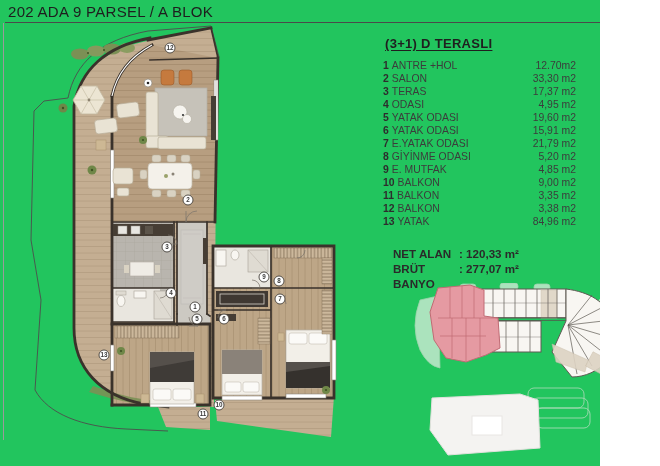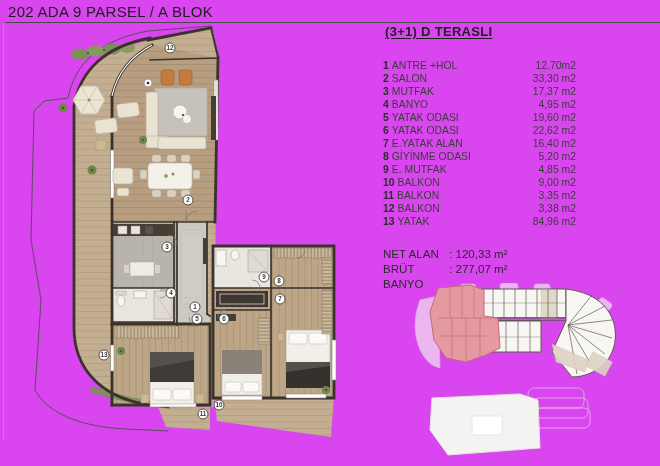--- a/index.html
+++ b/index.html
@@ -1,32 +1,32 @@
 <!DOCTYPE html>
 <html><head>
 <meta charset="utf-8">
 <style>
   html,body{margin:0;padding:0;background:#fff;}
-  .canvas{position:relative;width:660px;height:466px;background:#d946ef;overflow:hidden;
+  .canvas{position:relative;width:600px;height:466px;background:#22c55e;overflow:hidden;
           font-family:"Liberation Sans",sans-serif;color:#2b2b2b;}
   .page-title{position:absolute;left:8px;top:3px;font-size:15px;font-weight:500;
               letter-spacing:.3px;color:#1e1e1e;white-space:nowrap;}
   .title-rule{position:absolute;left:5px;top:22px;width:655px;height:1.4px;background:#4a4a4a;}
   .left-rule{position:absolute;left:3px;top:23px;width:1px;height:417px;background:#9a9a9a;}
 
   .plan-svg{position:absolute;left:5px;top:25px;}
   .keyplan-svg{position:absolute;left:402px;top:283px;}
 
-  .unit-heading{position:absolute;left:385px;top:24px;font-size:13px;font-weight:700;
+  .unit-heading{position:absolute;left:385px;top:36px;font-size:13px;font-weight:700;
                 letter-spacing:.3px;text-decoration:underline;text-underline-offset:2px;color:#1f1f1f;}
   .rooms{position:absolute;left:383px;top:59px;width:193px;}
   .room-row{display:flex;align-items:baseline;font-size:10.4px;line-height:13px;color:#3c3c3c;}
   .room-row .num{font-weight:700;margin-right:3px;color:#2d2d2d;}
   .room-row .area{margin-left:auto;}
-  .summary{position:absolute;left:383px;top:246px;font-size:11.6px;font-weight:400;
+  .summary{position:absolute;left:393px;top:246px;font-size:11.6px;font-weight:700;
            line-height:15px;color:#2a2a2a;}
   .summary-row{display:flex;}
   .summary-row .s-label{width:66px;}
 
   
   .w3{stroke:#3a322b;stroke-width:2.8;fill:none;stroke-linecap:square}
   .w2{stroke:#3a322b;stroke-width:1.7;fill:none;stroke-linecap:square}
   .outline{stroke:#4d4d4d;stroke-width:.9;fill:none}
   .cream{fill:#e9e3d4;stroke:#b9af9a;stroke-width:.7}
   .darkf{fill:#463d34}
@@ -333,42 +333,42 @@
         <span class="lbl">ANTRE +HOL</span>
         <span class="area">12.70m2</span>
       </div>
     <div class="room-row">
         <span class="num">2</span>
         <span class="lbl">SALON</span>
         <span class="area">33,30 m2</span>
       </div>
     <div class="room-row">
         <span class="num">3</span>
-        <span class="lbl">MUTFAK</span>
+        <span class="lbl">TERAS</span>
         <span class="area">17,37 m2</span>
       </div>
     <div class="room-row">
         <span class="num">4</span>
-        <span class="lbl">BANYO</span>
+        <span class="lbl">ODASI</span>
         <span class="area">4,95 m2</span>
       </div>
     <div class="room-row">
         <span class="num">5</span>
         <span class="lbl">YATAK ODASI</span>
         <span class="area">19,60 m2</span>
       </div>
     <div class="room-row">
         <span class="num">6</span>
         <span class="lbl">YATAK ODASI</span>
-        <span class="area">22,62 m2</span>
+        <span class="area">15,91 m2</span>
       </div>
     <div class="room-row">
         <span class="num">7</span>
-        <span class="lbl">E.YATAK ALAN</span>
-        <span class="area">16,40 m2</span>
+        <span class="lbl">E.YATAK ODASI</span>
+        <span class="area">21,79 m2</span>
       </div>
     <div class="room-row">
         <span class="num">8</span>
         <span class="lbl">GİYİNME ODASI</span>
         <span class="area">5,20 m2</span>
       </div>
     <div class="room-row">
         <span class="num">9</span>
         <span class="lbl">E. MUTFAK</span>
         <span class="area">4,85 m2</span>

